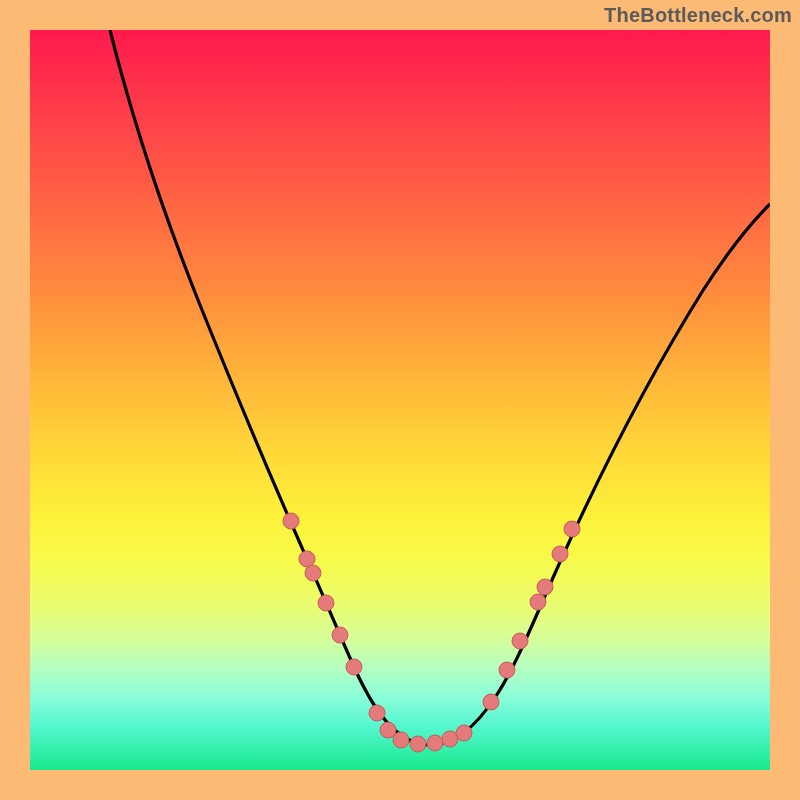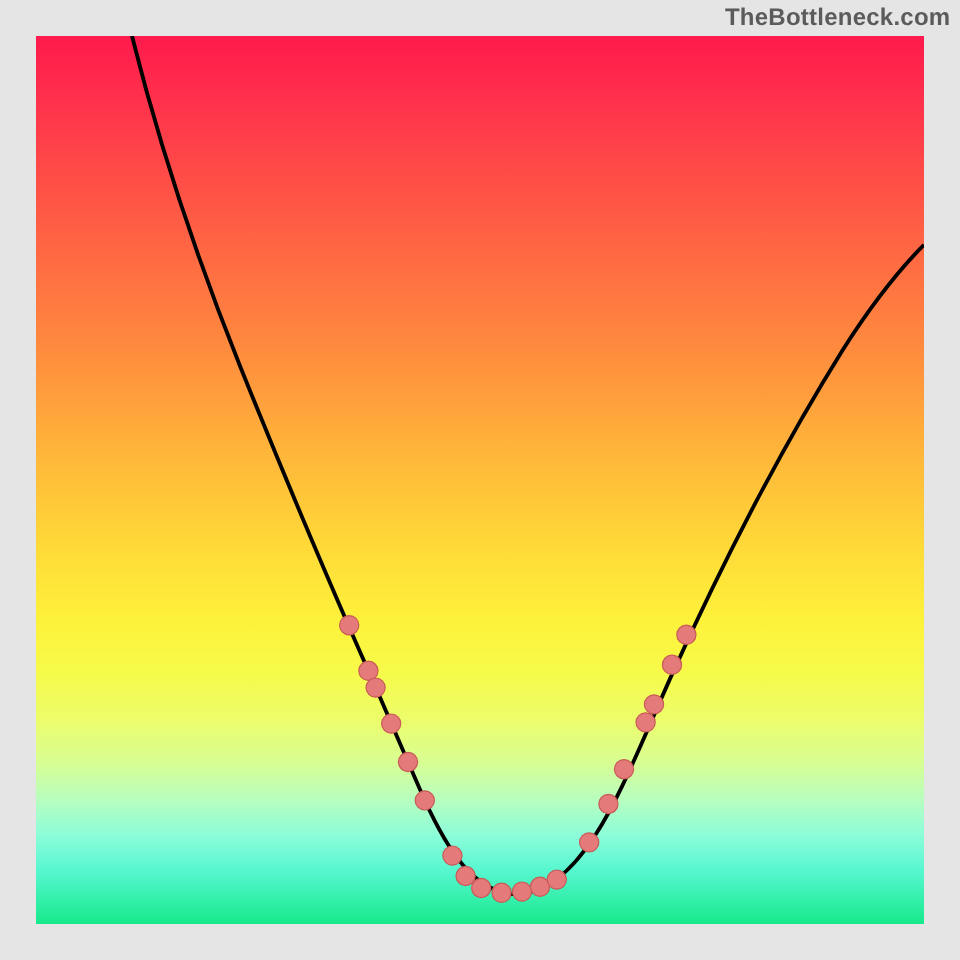--- a/index.html
+++ b/index.html
@@ -10,21 +10,21 @@
     overflow: hidden;
     background: #000;
     font-family: Arial, Helvetica, sans-serif;
   }
   .frame {
     position: absolute;
     top: 0;
     left: 0;
     width: 800px;
     height: 800px;
-    background: #e5e5e5;
+    background: #fdba74;
   }
   .plot {
     position: absolute;
     top: 30px;
     left: 30px;
     width: 740px;
     height: 740px;
     overflow: hidden;
   }
   .gradient {

